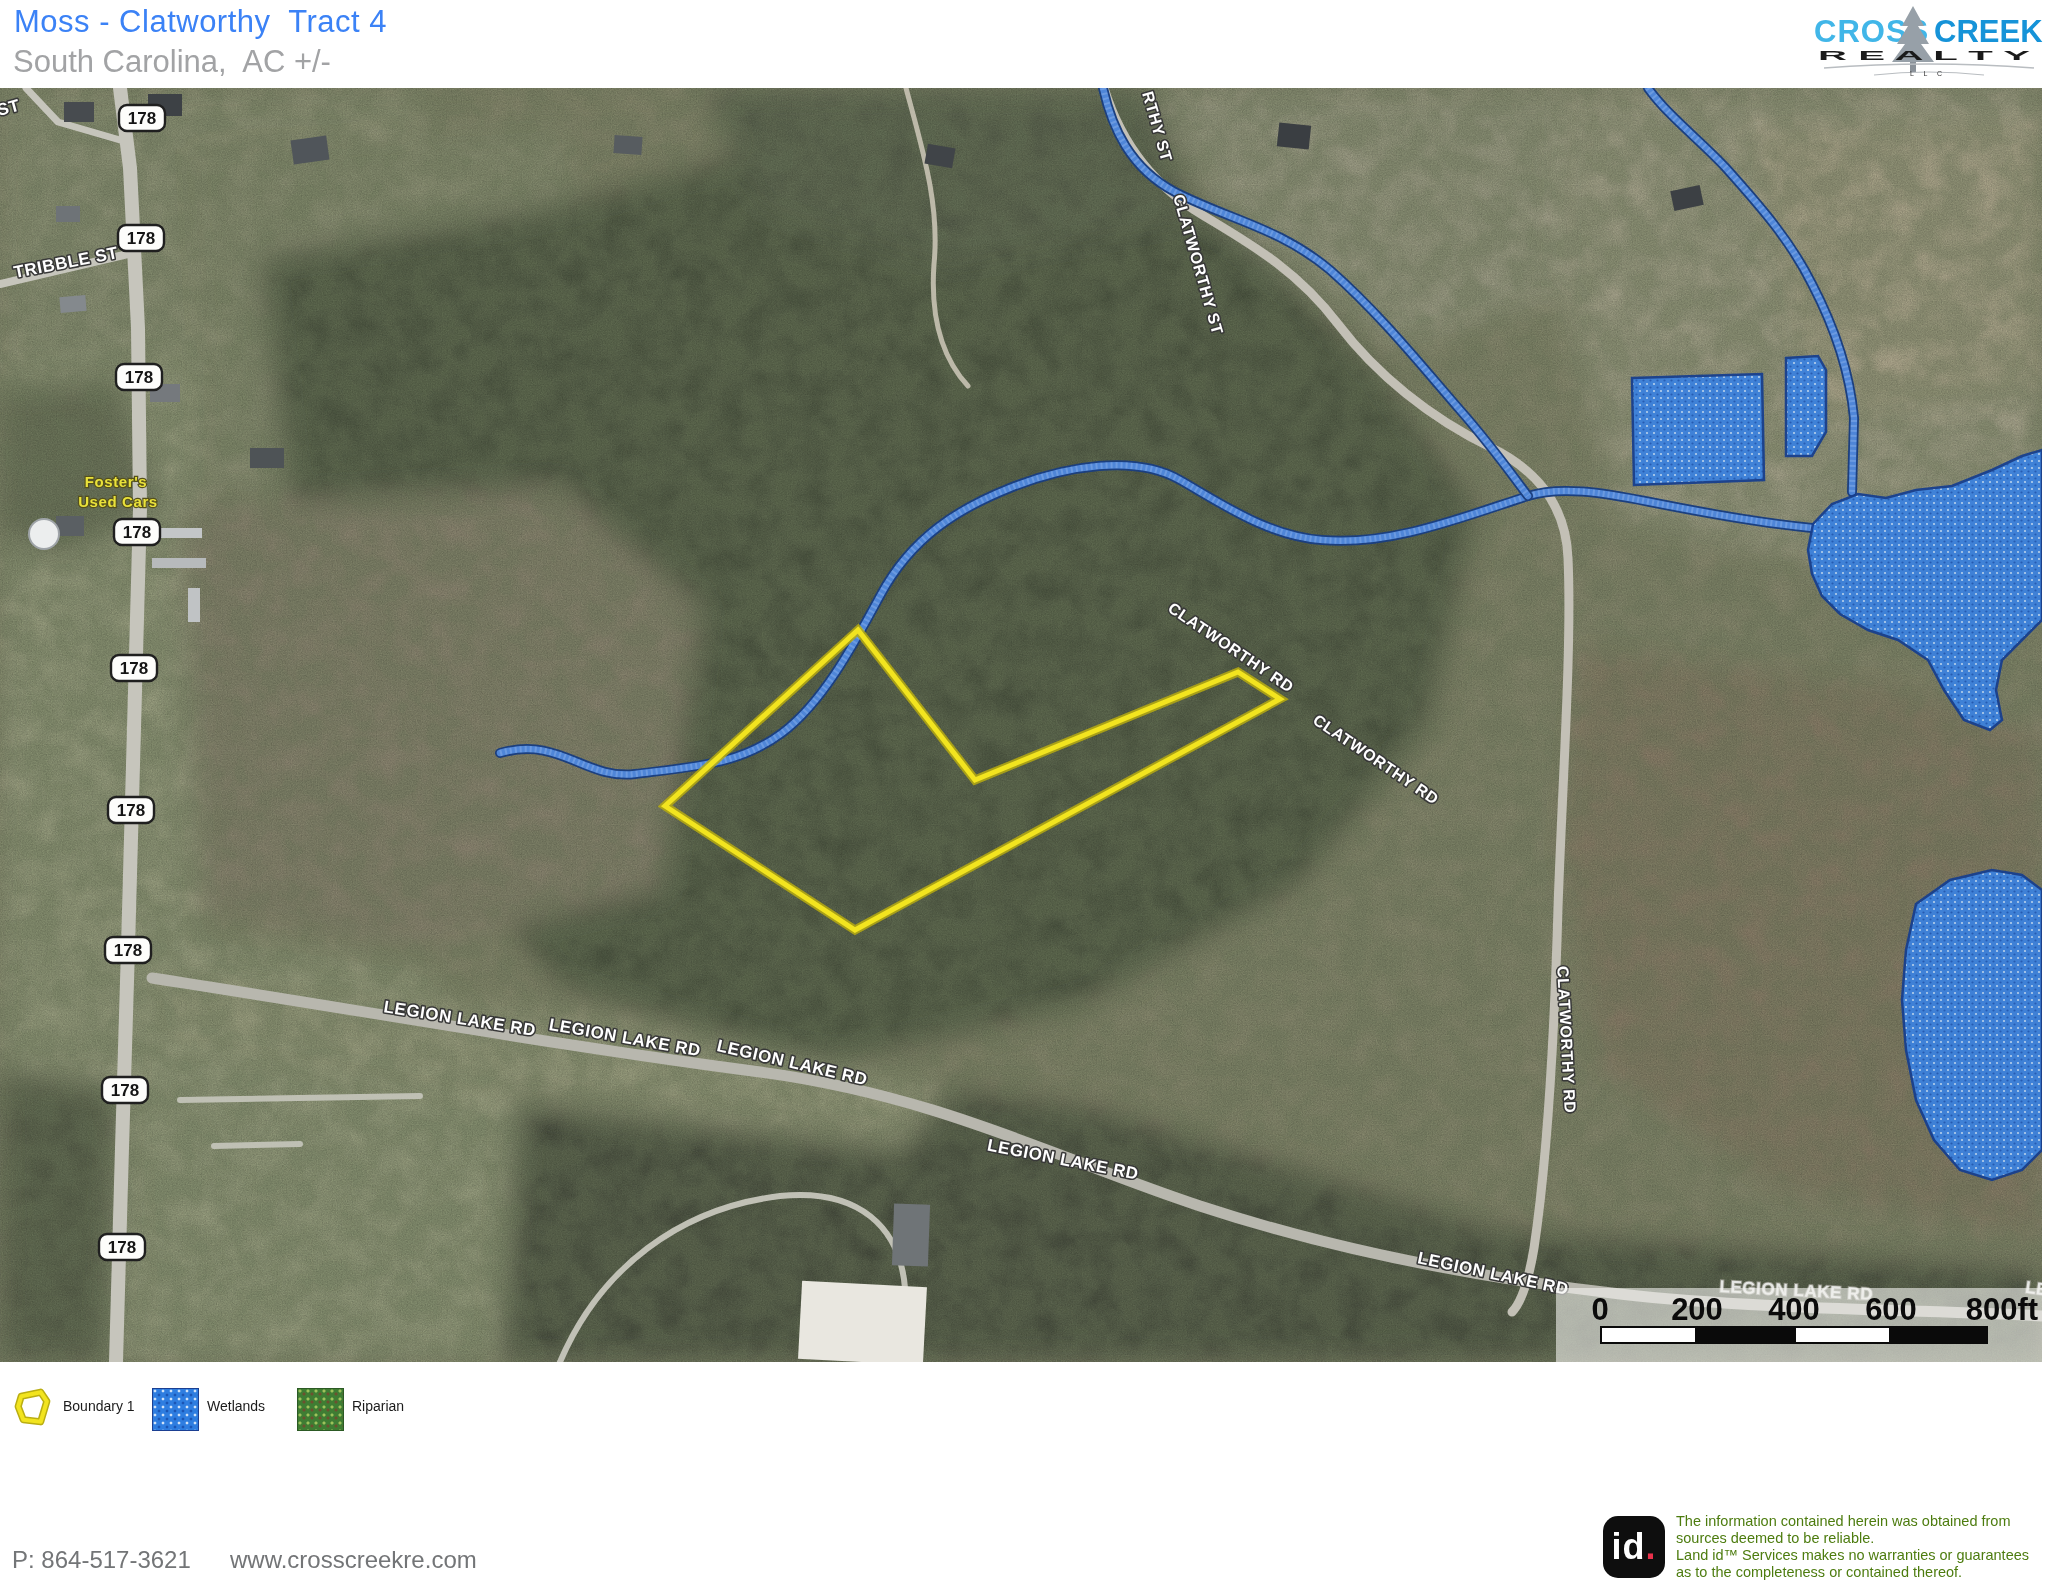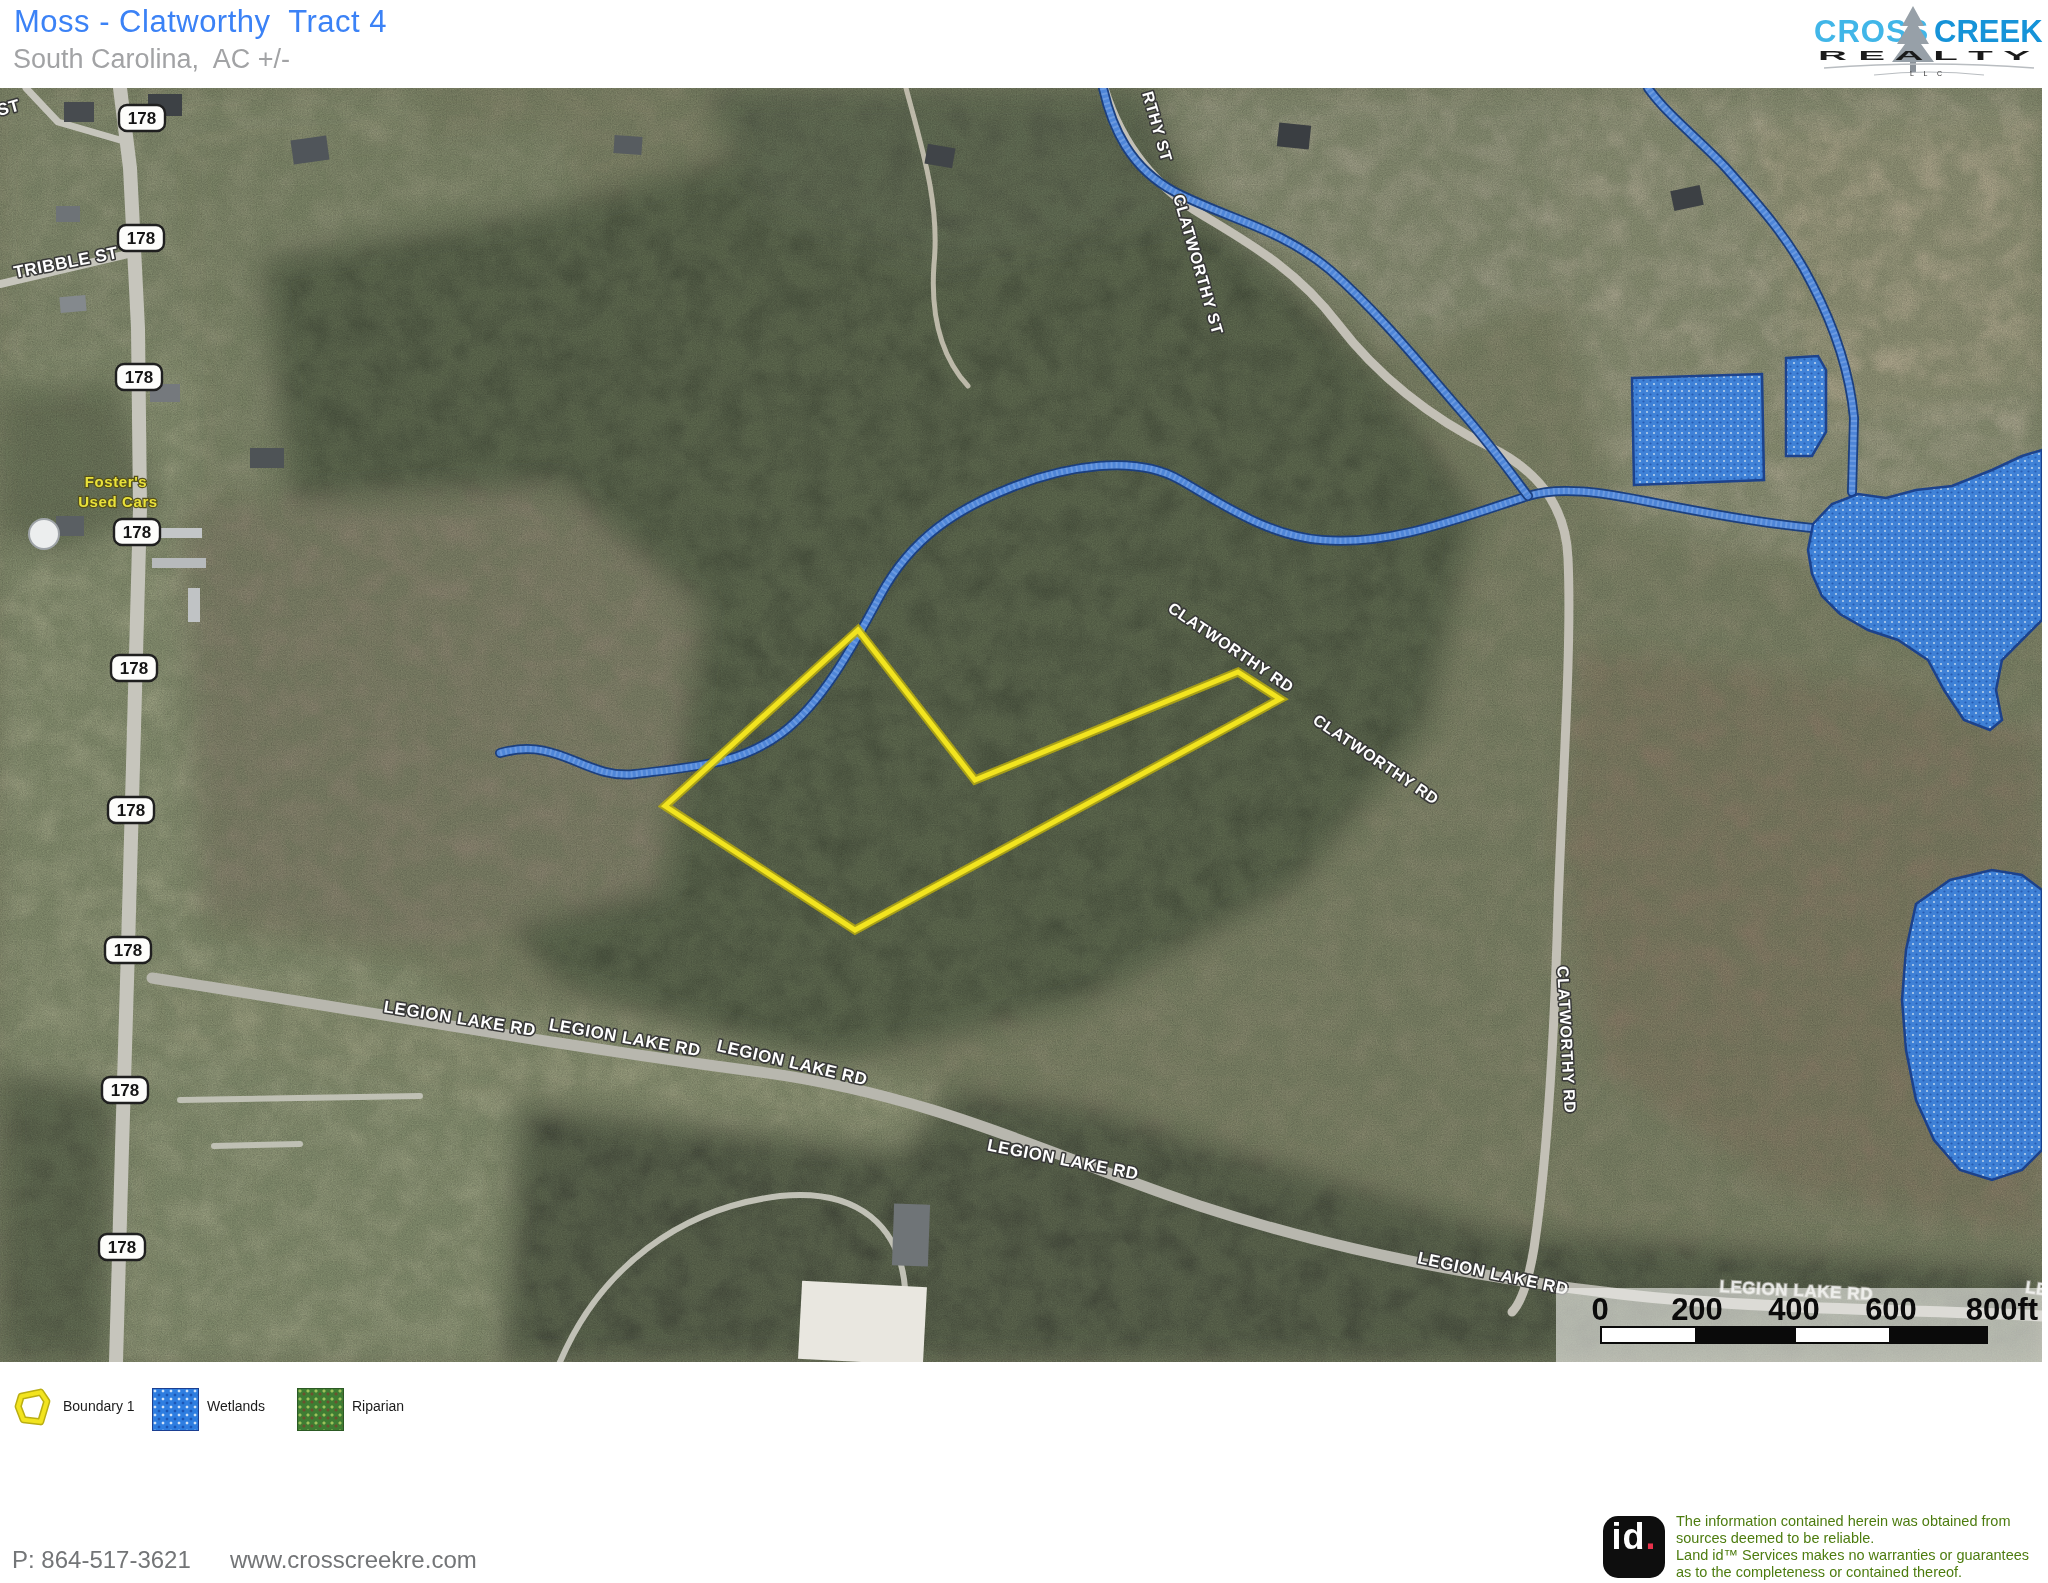--- a/index.html
+++ b/index.html
@@ -2,21 +2,21 @@
 <html><head>
 <meta charset="utf-8">
 <style>
   html,body{margin:0;padding:0}
   body{width:2048px;height:1583px;position:relative;background:#ffffff;
        font-family:"Liberation Sans",sans-serif;overflow:hidden}
 
   
   .hdr-title{position:absolute;left:14px;top:4px;font-size:31px;font-weight:normal;
              color:#3b82f6;letter-spacing:.5px;white-space:pre}
-  .hdr-sub{position:absolute;left:13px;top:44px;font-size:27px;color:#a2a3a5;white-space:pre}
+  .hdr-sub{position:absolute;left:13px;top:44px;font-size:31px;color:#a2a3a5;white-space:pre}
   .logo{position:absolute;right:4px;top:2px;width:232px;height:82px}
 
   
   .map{position:absolute;left:0;top:88px;width:2042px;height:1274px;background:#8a8a70}
   .lbl{font-family:"Liberation Sans",sans-serif;font-weight:bold;letter-spacing:.6px}
   .road{fill:#ffffff;stroke:#383838;stroke-width:3.1px;paint-order:stroke;stroke-linejoin:round}
   .poi{fill:#eae23a;stroke:#55501c;stroke-width:2.4px;paint-order:stroke}
   .faint{fill:#ffffff;opacity:.85;stroke:#9a9a90;stroke-width:2px;paint-order:stroke}
   .shieldtxt{font-family:"Liberation Sans",sans-serif;font-weight:bold}
 
@@ -31,21 +31,21 @@
   .sw-rip{background-color:#3f7d33;border:1px solid #2c5a24;
      background-image:radial-gradient(circle at 2px 2px,#9dc25b 1.3px,transparent 1.8px),
                       radial-gradient(circle at 6px 5px,#6e512f 1.3px,transparent 1.8px);
      background-size:8px 8px}
 
   
   .phone{position:absolute;left:12px;top:1546px;font-size:24px;color:#737577}
   .website{position:absolute;left:230px;top:1546px;font-size:24px;color:#737577}
   .idlogo{position:absolute;left:1603px;top:1516px;width:62px;height:62px;background:#0e0e0e;
           border-radius:15px;color:#fff;font-weight:bold;font-size:36px;
-          display:flex;align-items:flex-start;justify-content:center;letter-spacing:1px}
+          display:flex;align-items:center;justify-content:center;letter-spacing:1px}
   .idlogo .dot{color:#e8304a}
   .disclaimer{position:absolute;left:1676px;top:1513px;width:372px;font-size:14.5px;
               line-height:17px;color:#4d7c0f}
 </style>
 </head>
 <body>
 
 <div class="hdr-title">Moss - Clatworthy  Tract 4</div>
 <div class="hdr-sub">South Carolina,  AC +/-</div>
 

